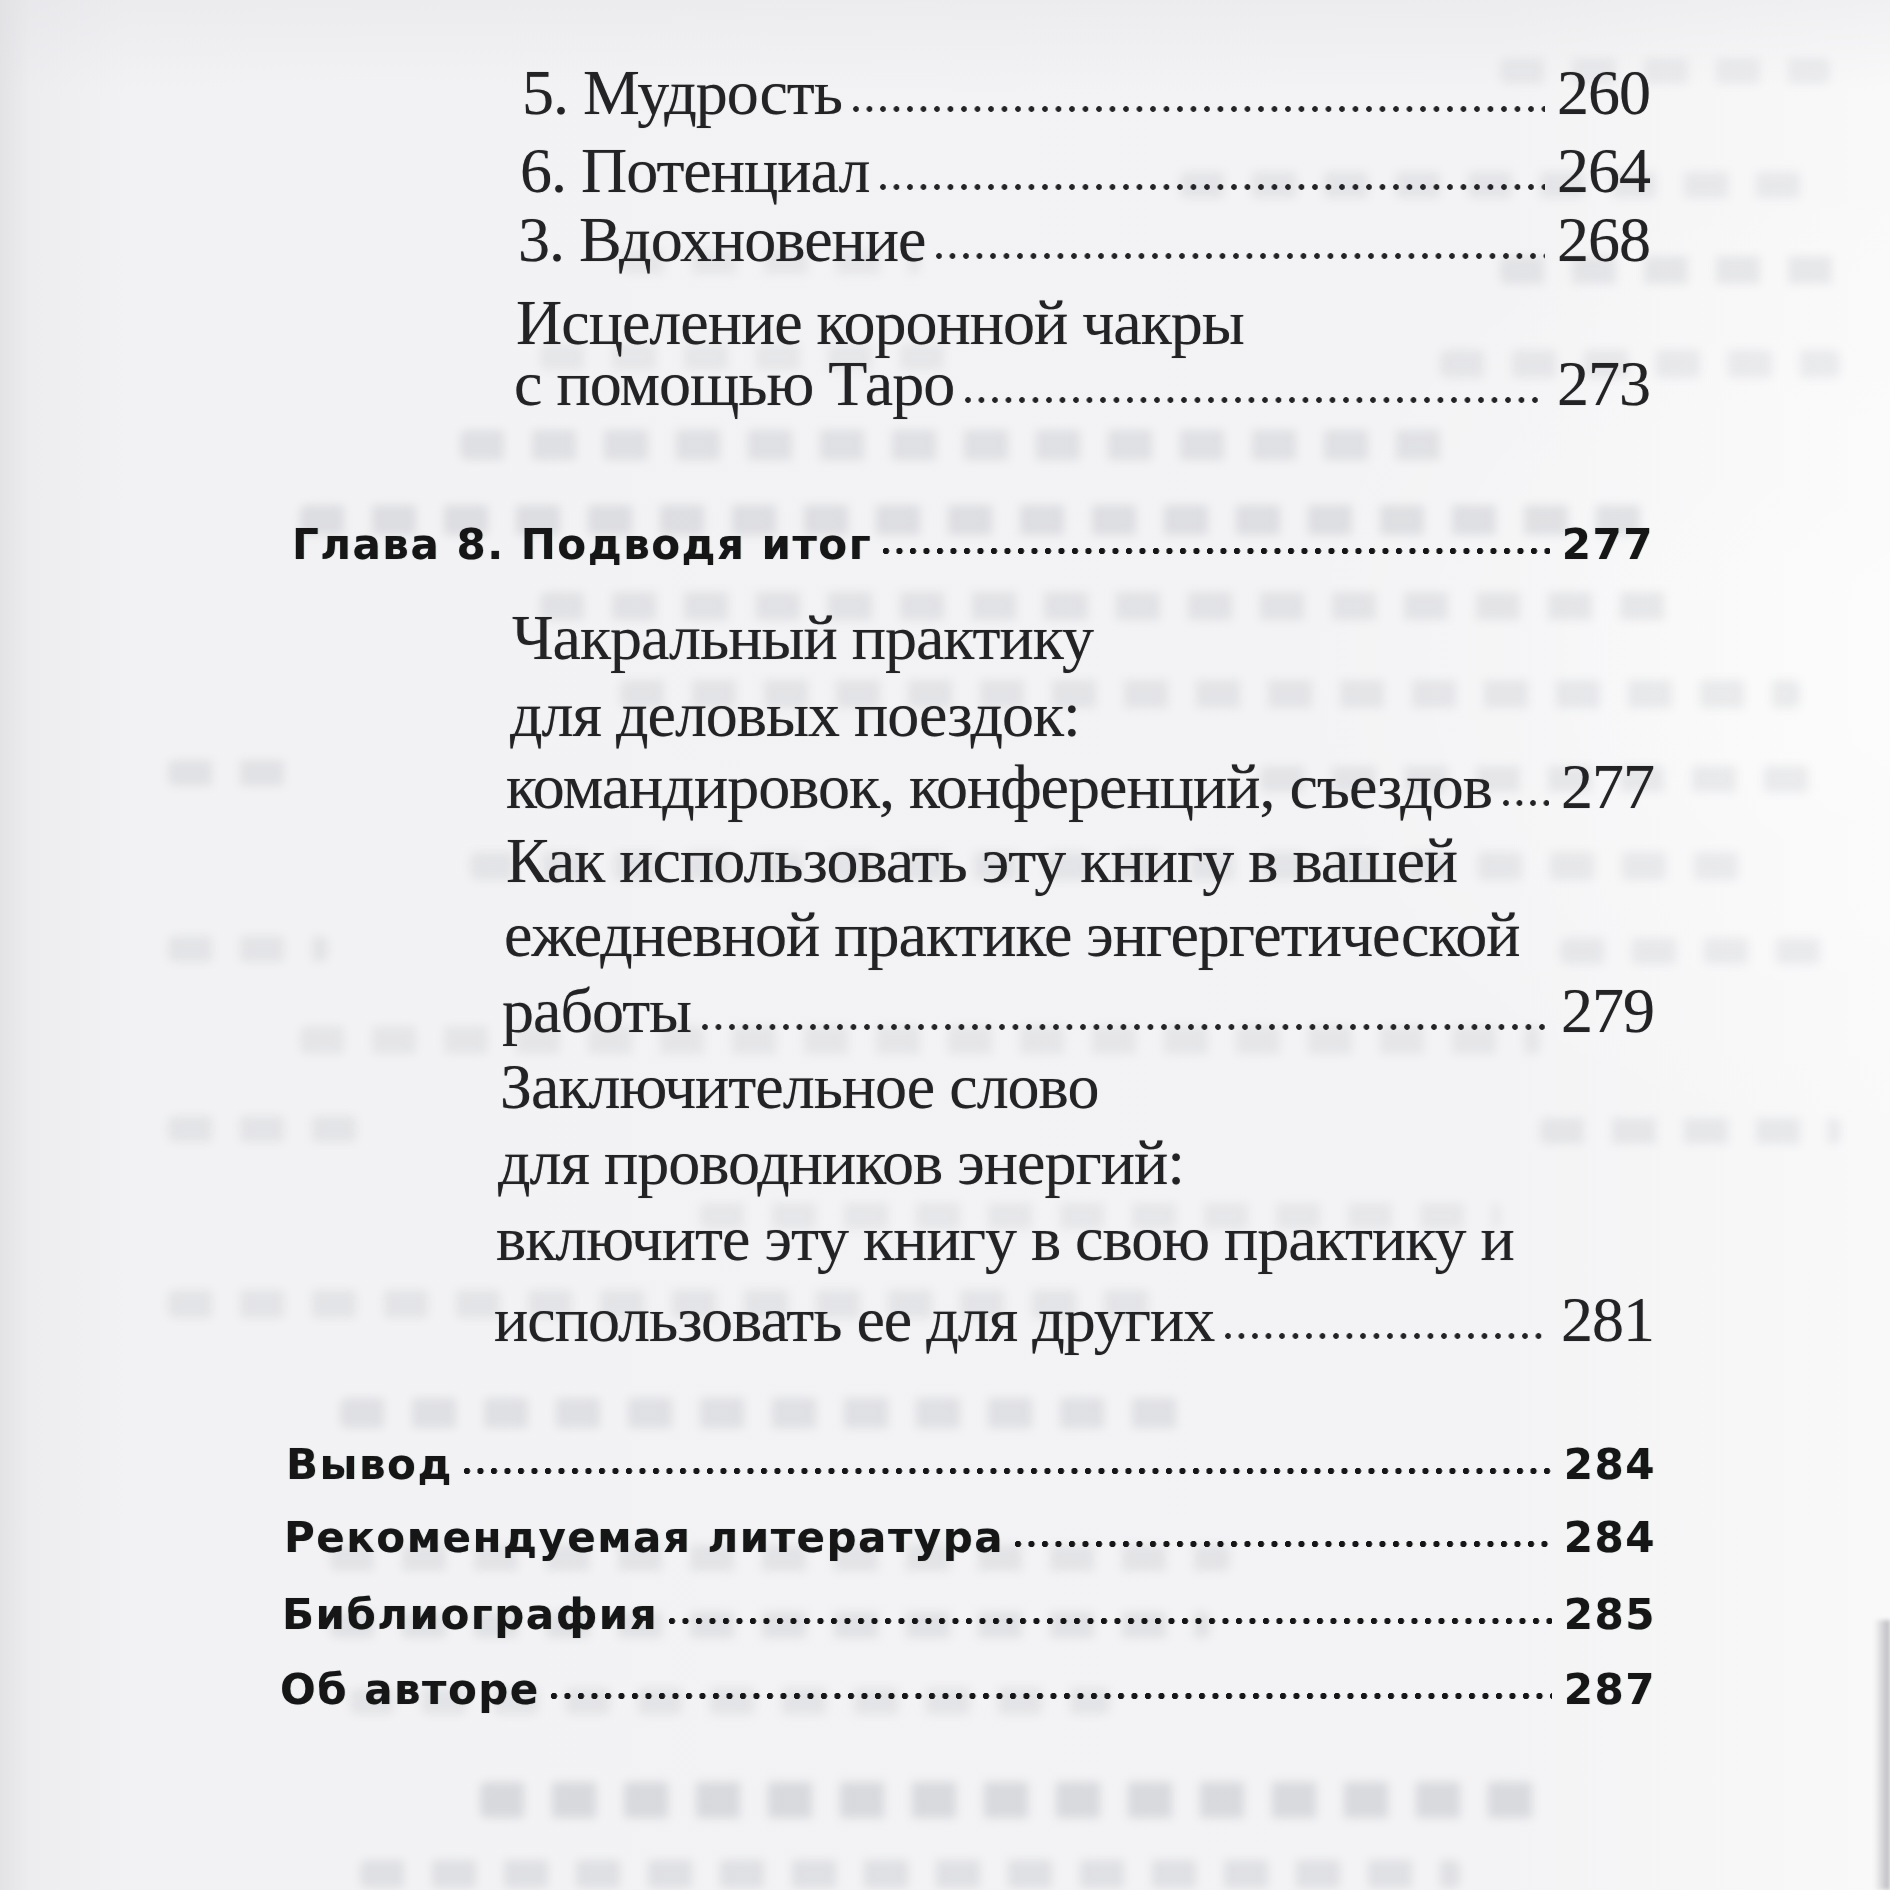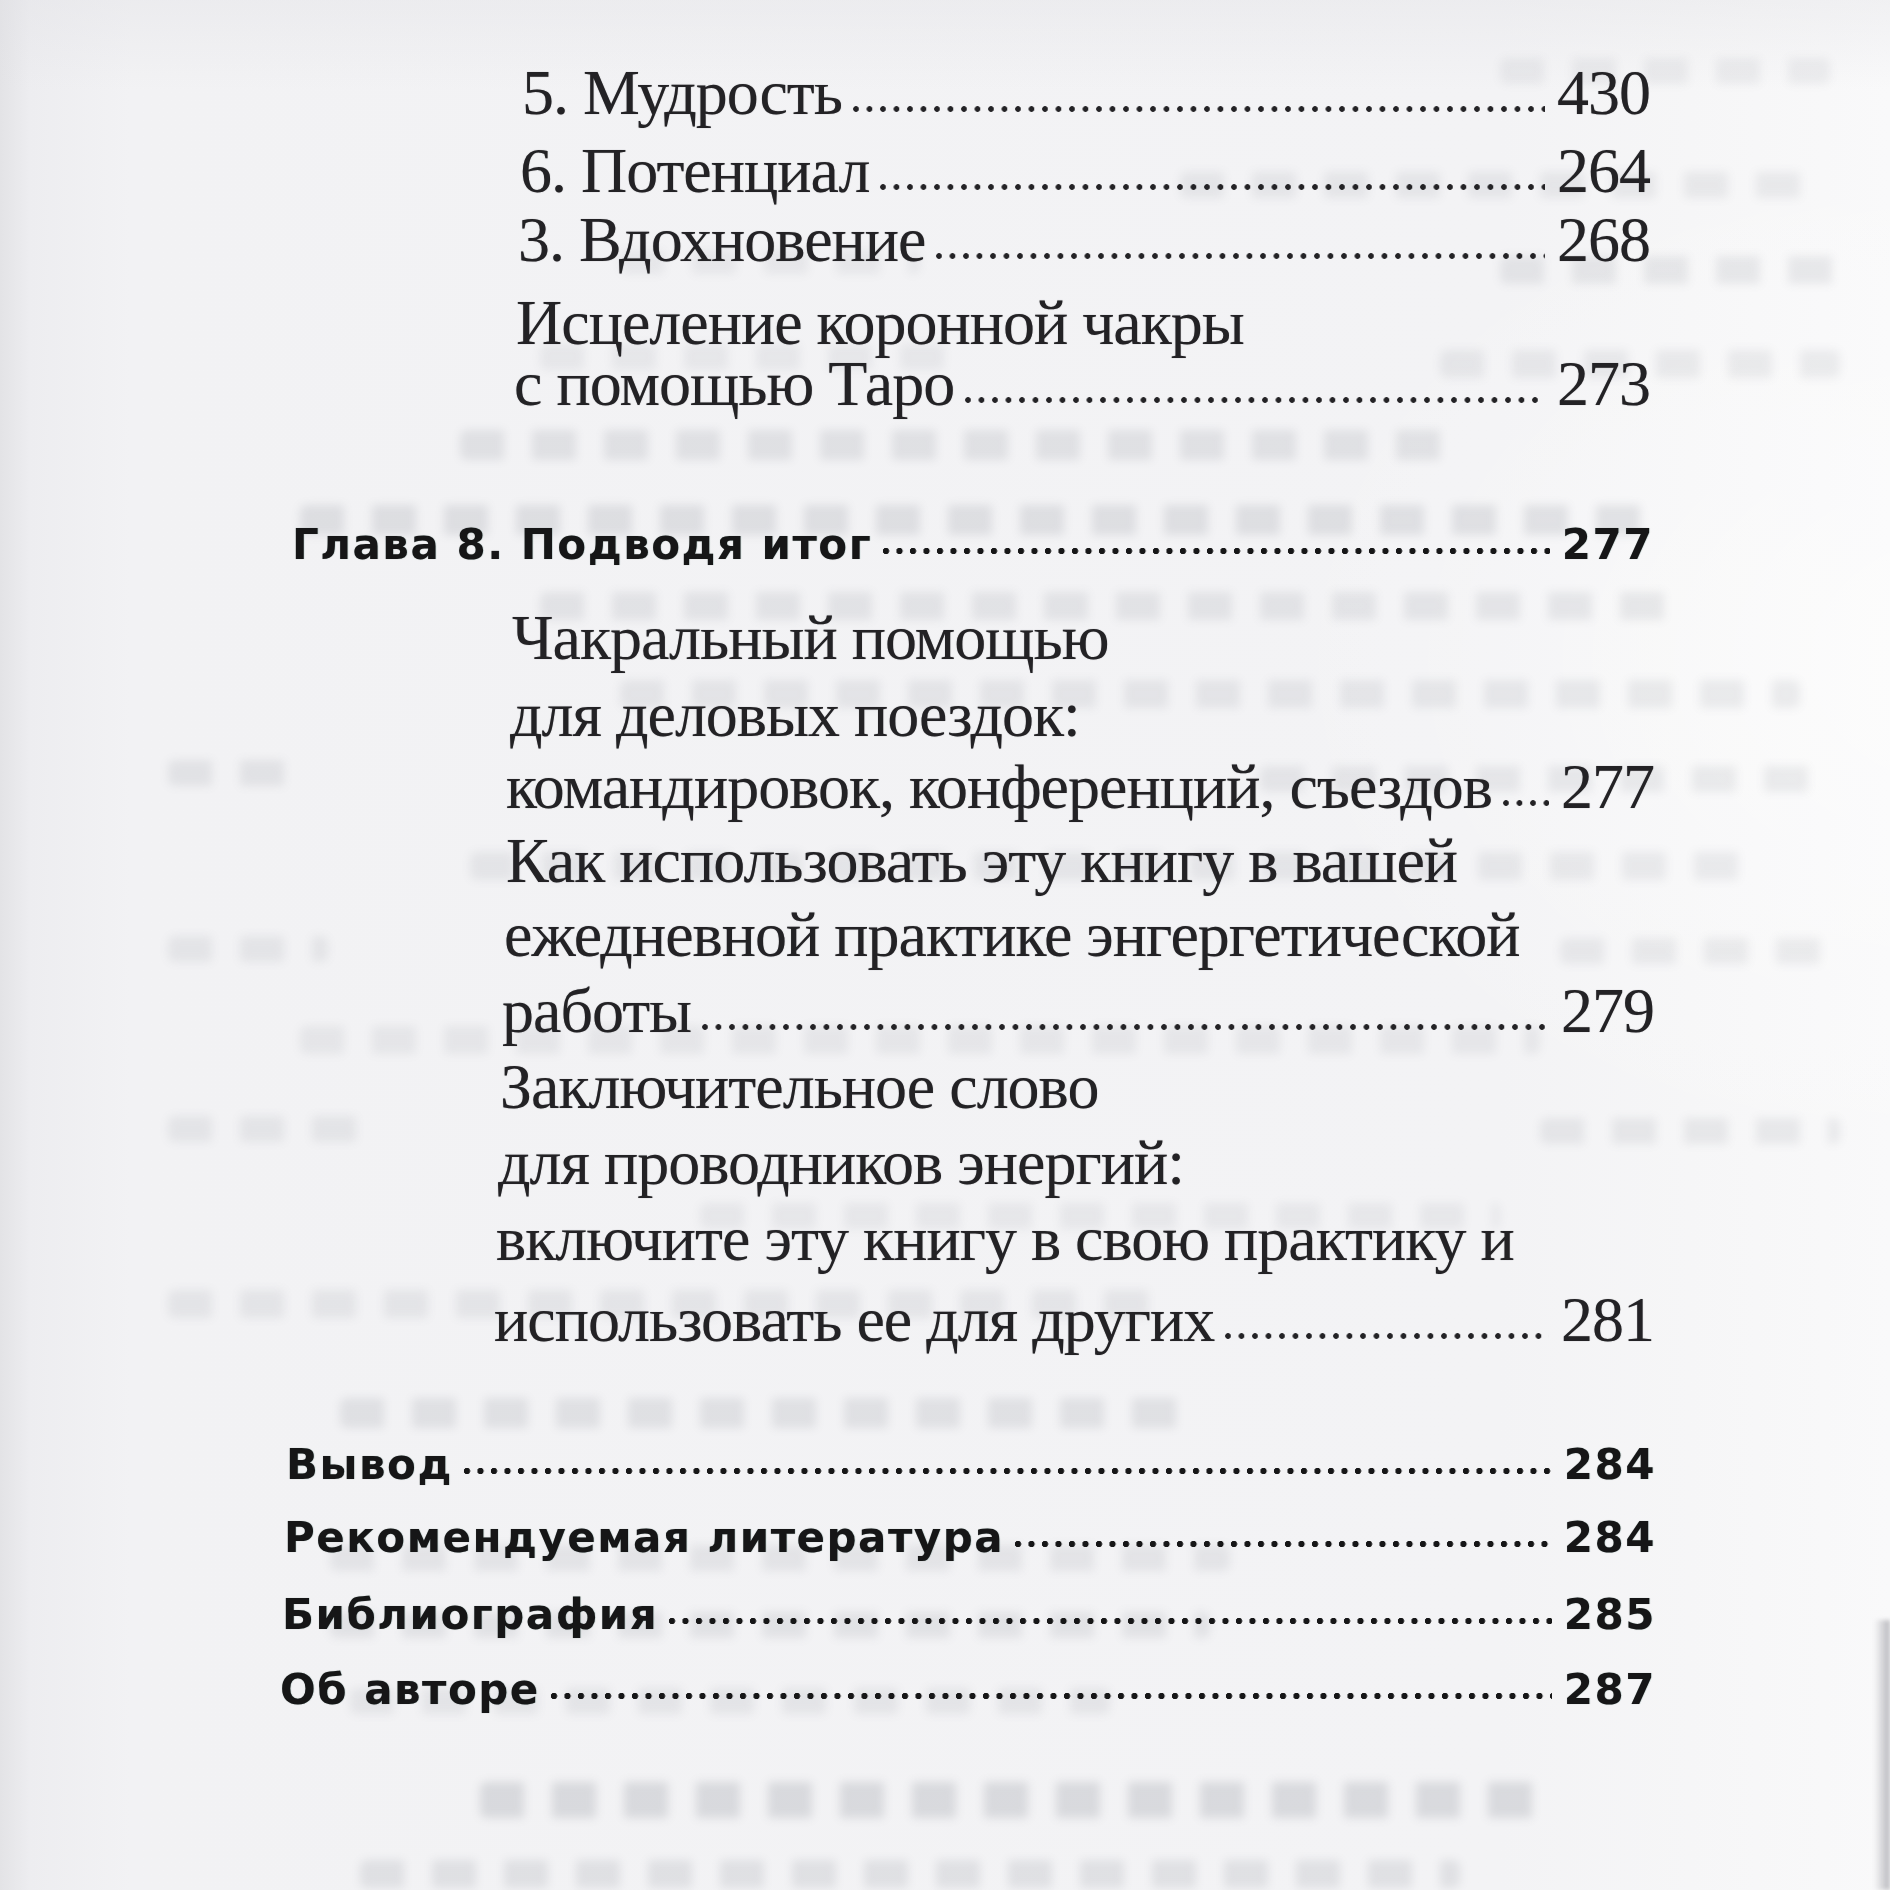--- a/index.html
+++ b/index.html
@@ -101,21 +101,21 @@
   <div class="ghost" style="left:340px;top:1398px;width:840px;height:30px;opacity:.16"></div>
   <div class="ghost" style="left:330px;top:1545px;width:900px;height:26px;opacity:.13"></div>
   <div class="ghost" style="left:330px;top:1612px;width:880px;height:26px;opacity:.14"></div>
   <div class="ghost" style="left:350px;top:1688px;width:760px;height:26px;opacity:.12"></div>
   <div class="ghost" style="left:480px;top:1782px;width:1060px;height:36px;opacity:.22"></div>
   <div class="ghost" style="left:360px;top:1860px;width:1100px;height:28px;opacity:.16"></div>
 
   <div class="row serif" style="top:61px;left:522px;width:1128px">
     <span class="lbl">5. Мудрость</span>
     <span class="leader"></span>
-    <span class="num">430</span>
+    <span class="num">260</span>
   </div>
   <div class="row serif" style="top:139px;left:520px;width:1130px">
     <span class="lbl">6. Потенциал</span>
     <span class="leader"></span>
     <span class="num">264</span>
   </div>
   <div class="row serif" style="top:208px;left:518px;width:1132px">
     <span class="lbl">3. Вдохновение</span>
     <span class="leader"></span>
     <span class="num">268</span>
@@ -129,21 +129,21 @@
     <span class="num">273</span>
   </div>
 
   <div class="row sans" style="top:524px;left:292px;width:1362px">
     <span class="lbl">Глава 8. Подводя итог</span>
     <span class="leader"></span>
     <span class="num">277</span>
   </div>
 
   <div class="row serif" style="top:606px;left:512px;width:1140px">
-    <span class="lbl">Чакральный помощью</span>
+    <span class="lbl">Чакральный практику</span>
   </div>
   <div class="row serif" style="top:683px;left:510px;width:1142px">
     <span class="lbl">для деловых поездок:</span>
   </div>
   <div class="row serif" style="top:755px;left:506px;width:1148px">
     <span class="lbl">командировок, конференций, съездов</span>
     <span class="leader"></span>
     <span class="num">277</span>
   </div>
   <div class="row serif" style="top:829px;left:506px;width:1148px">

